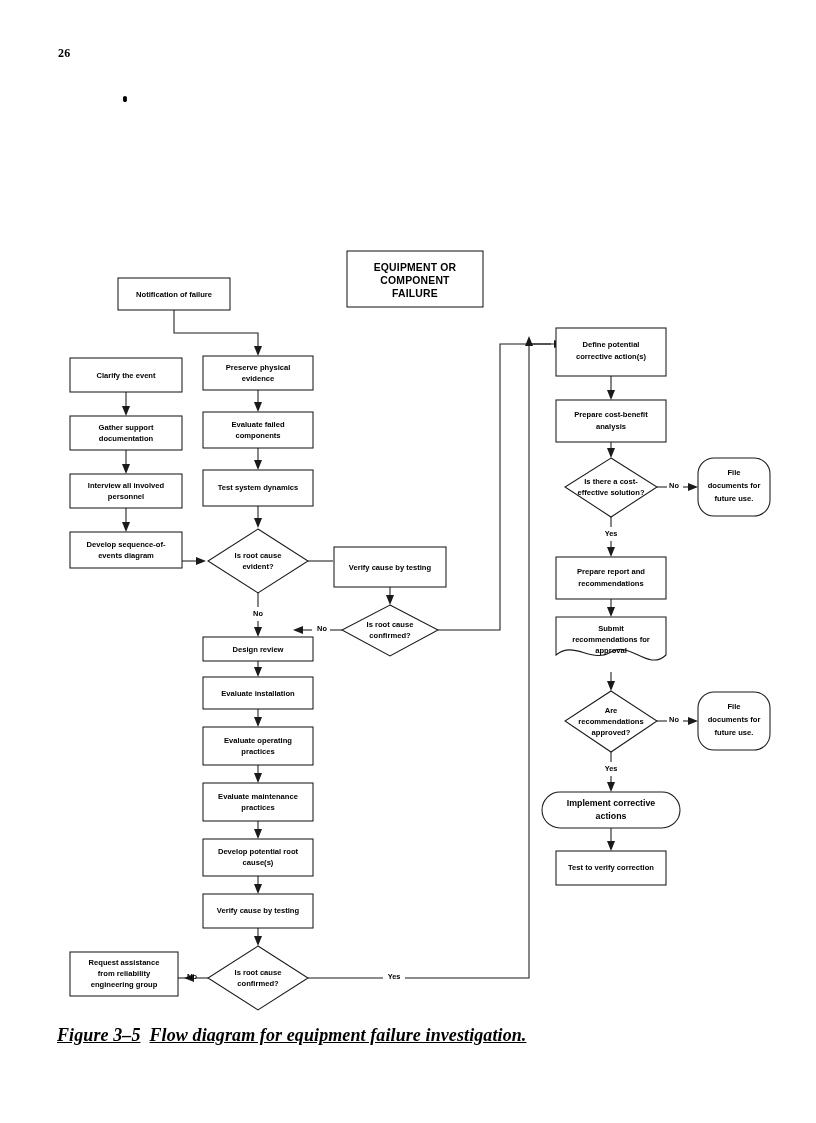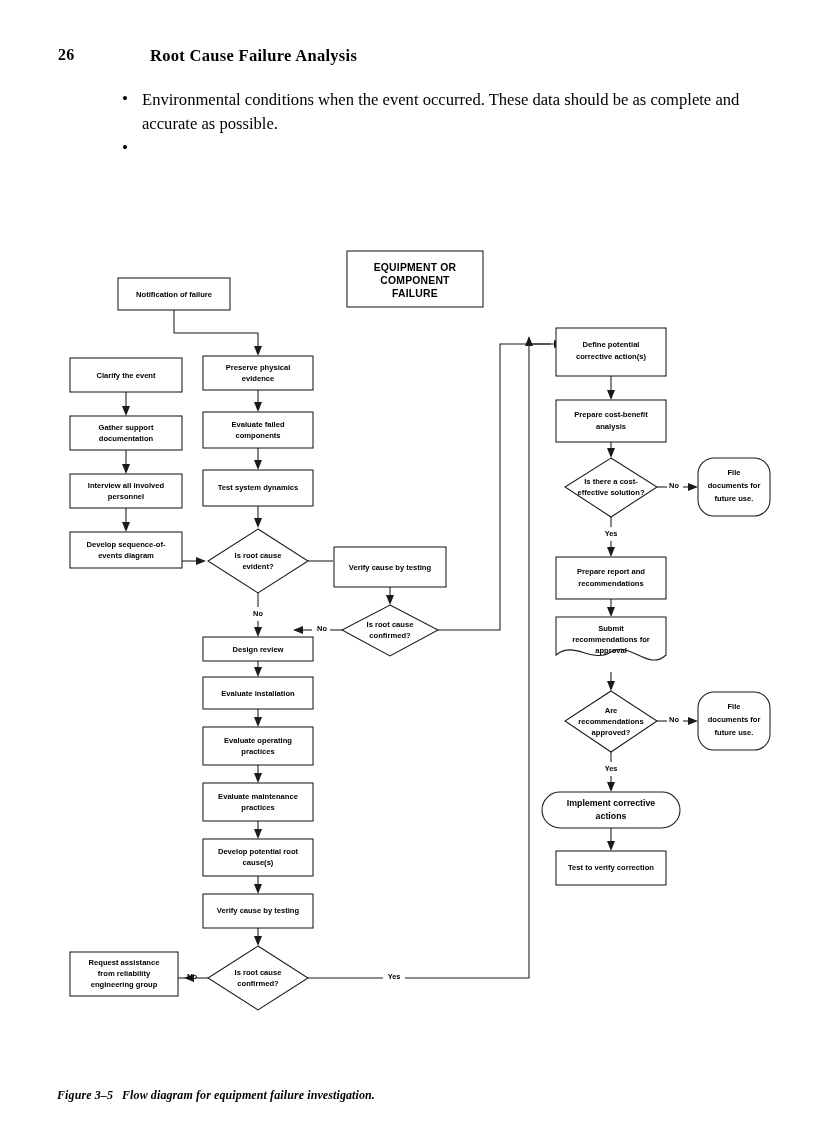--- a/index.html
+++ b/index.html
@@ -24,21 +24,21 @@
     left: 0;
     width: 816px;
     height: 26px;
   }
   .page-number {
     position: absolute;
     left: 58px;
     top: 0;
     font-family: "Liberation Serif", serif;
     font-weight: bold;
-    font-size: 16px;
+    font-size: 12px;
     letter-spacing: 0.2px;
   }
   .running-head {
     position: absolute;
     left: 150px;
     top: 0;
     font-family: "Liberation Serif", serif;
     font-weight: bold;
     font-size: 16.5px;
     letter-spacing: 0.3px;
@@ -117,42 +117,41 @@
   }
   .arrowhead {
     fill: #1a1a1a;
     stroke: none;
   }
 
   
   .caption {
     position: absolute;
     left: 57px;
-    top: 1088px;
+    top: 1025px;
     width: 700px;
     font-family: "Liberation Serif", serif;
     font-style: italic;
     font-weight: bold;
-    font-size: 12px;
+    font-size: 18px;
     letter-spacing: 0.1px;
+    text-decoration: underline;
   }
   .caption .cap-num { margin-right: 9px; }
 </style>
 </head>
 <body>
 
 <div class="page-header">
   <div class="page-number">26</div>
-  <div class="running-head">Root Cause Failure Analysis</div>
 </div>
 
 <div class="body-block">
   <div class="bullet-item">
     <span class="dot">•</span>
-    <span>Environmental conditions when the event occurred. These data should be as complete and accurate as possible.</span>
   </div>
   <div class="bullet-item">
     <span class="dot">•</span>
   </div>
 </div>
 
 <div class="figure-area">
 <svg width="816" height="1123" viewBox="0 0 816 1123" xmlns="http://www.w3.org/2000/svg">
 
   <g>

